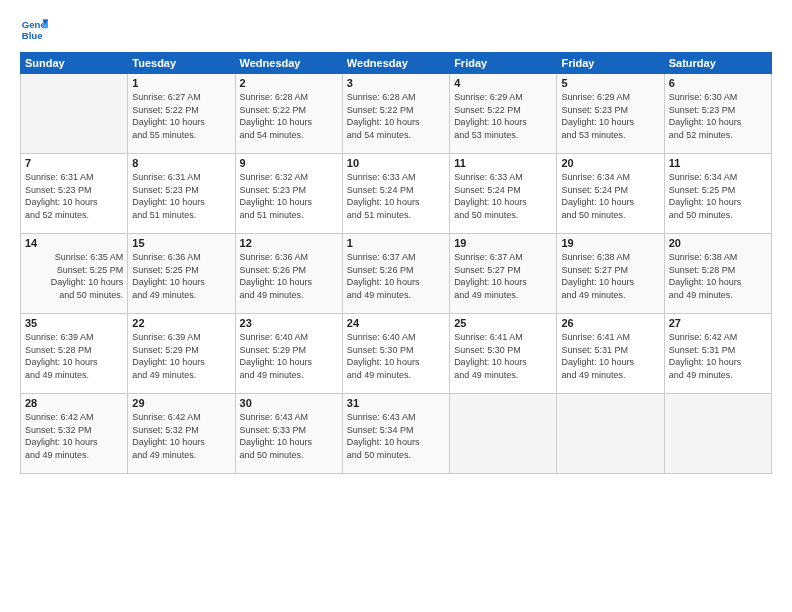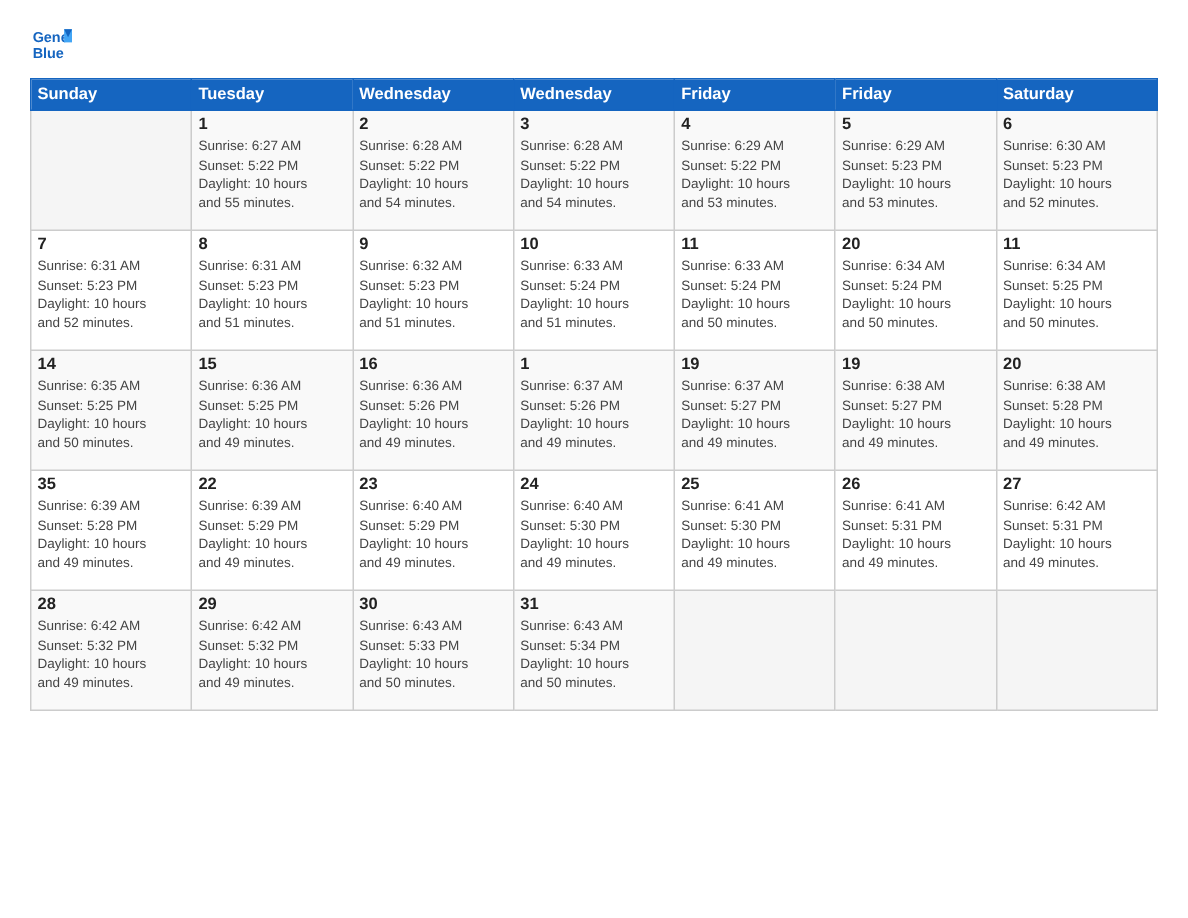--- a/index.html
+++ b/index.html
@@ -211,34 +211,34 @@
             <span class="day-num">11</span>
             <div class="cell-text" style="white-space: pre-line;">Sunrise: 6:34 AM
 Sunset: 5:25 PM
 Daylight: 10 hours
 and 50 minutes.</div>
           </td>
         </tr>
         <tr>
           <td>
             <span class="day-num">14</span>
-            <div class="cell-text" style="white-space: pre-line;">Sunrise: 6:35 AM
+            <div class="cell-text" style="white-space: pre-line; text-align: right;">Sunrise: 6:35 AM
 Sunset: 5:25 PM
 Daylight: 10 hours
 and 50 minutes.</div>
           </td>
           <td>
             <span class="day-num">15</span>
             <div class="cell-text" style="white-space: pre-line;">Sunrise: 6:36 AM
 Sunset: 5:25 PM
 Daylight: 10 hours
 and 49 minutes.</div>
           </td>
           <td>
-            <span class="day-num">16</span>
+            <span class="day-num">12</span>
             <div class="cell-text" style="white-space: pre-line;">Sunrise: 6:36 AM
 Sunset: 5:26 PM
 Daylight: 10 hours
 and 49 minutes.</div>
           </td>
           <td>
             <span class="day-num">1</span>
             <div class="cell-text" style="white-space: pre-line;">Sunrise: 6:37 AM
 Sunset: 5:26 PM
 Daylight: 10 hours

